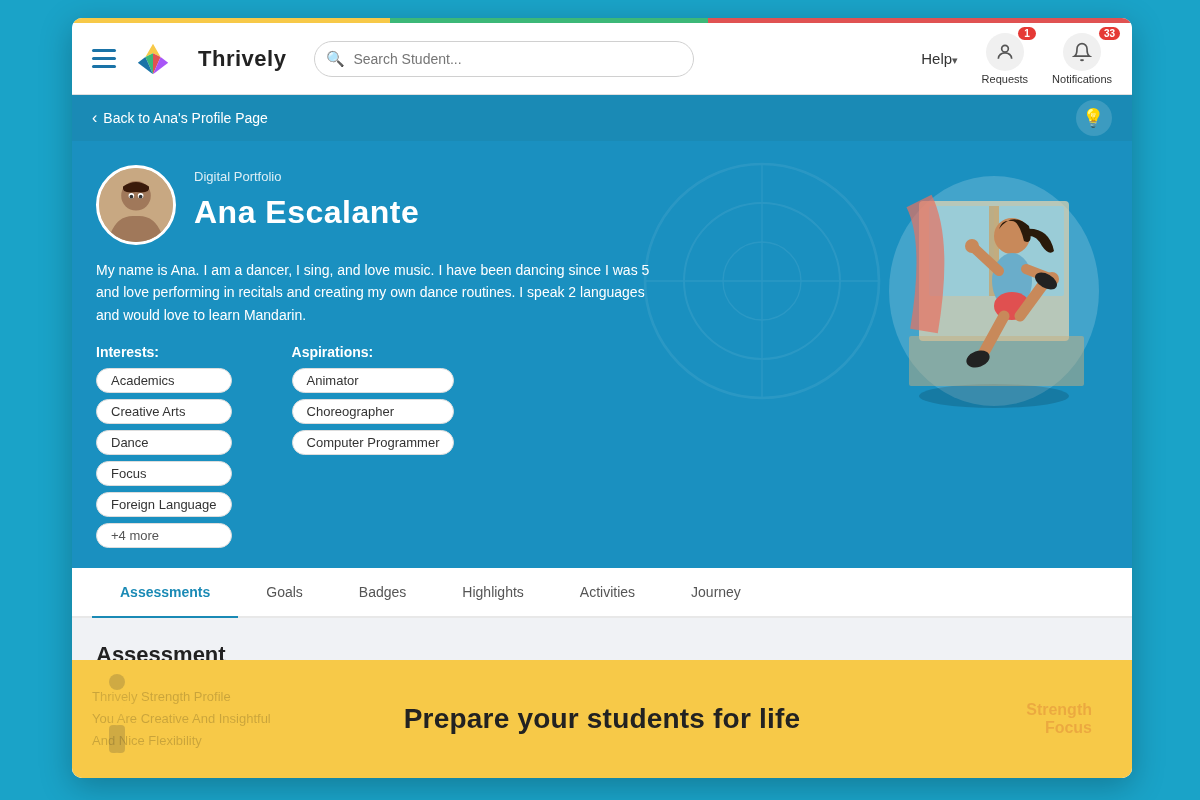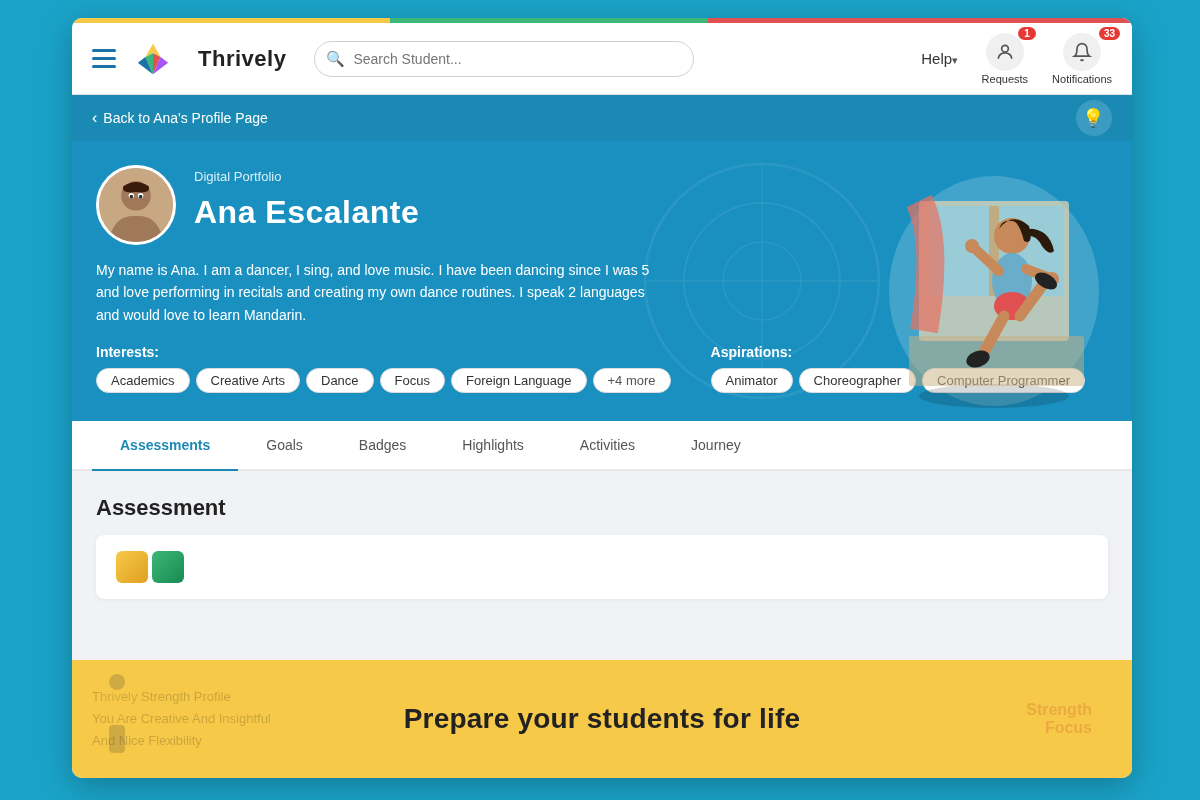--- a/index.html
+++ b/index.html
@@ -222,33 +222,34 @@
     }
     .profile-bio {
       color: #fff;
       font-size: 14px;
       line-height: 1.6;
       max-width: 560px;
       margin-bottom: 18px;
     }
     .interests-aspirations {
       display: flex;
-      gap: 40px;
+      gap: 60px;
     }
     .ia-block { }
     .ia-title {
       font-weight: 700;
       font-size: 14px;
       color: #fff;
       margin-bottom: 8px;
     }
     .tags-row {
       display: flex;
       flex-wrap: wrap;
       gap: 6px;
+      flex-direction: column;
     }
     .tag {
       background: #fff;
       color: #333;
       border-radius: 16px;
       padding: 4px 14px;
       font-size: 13px;
       font-weight: 500;
       border: 1px solid #ddd;
       cursor: default;

